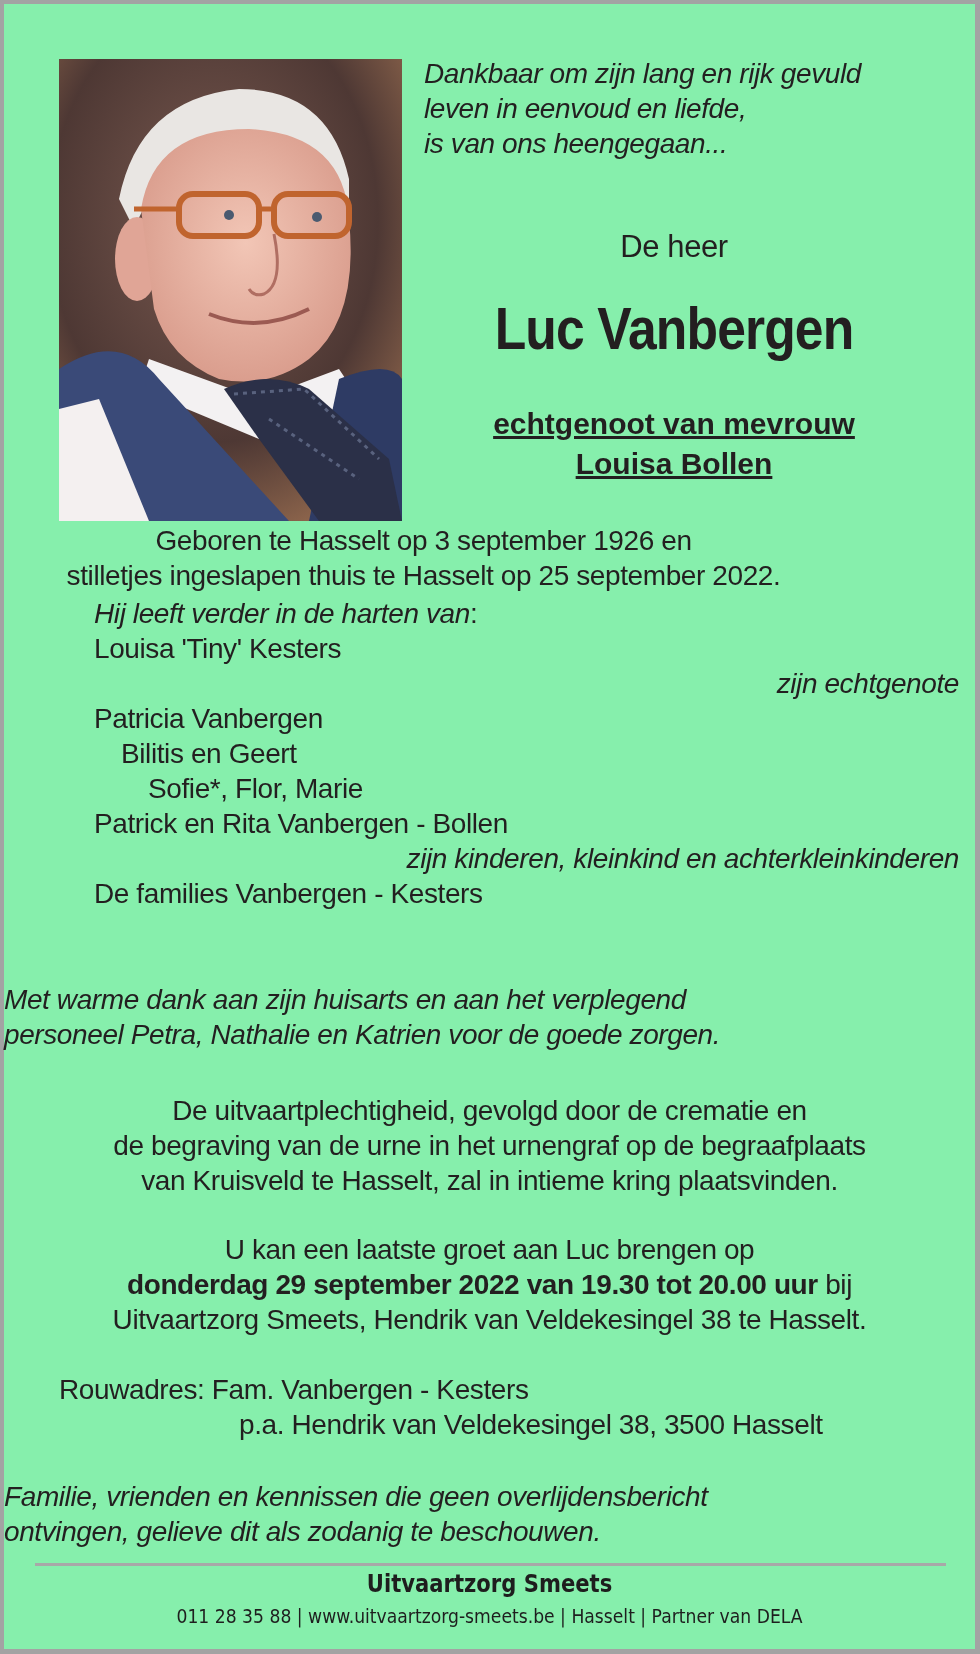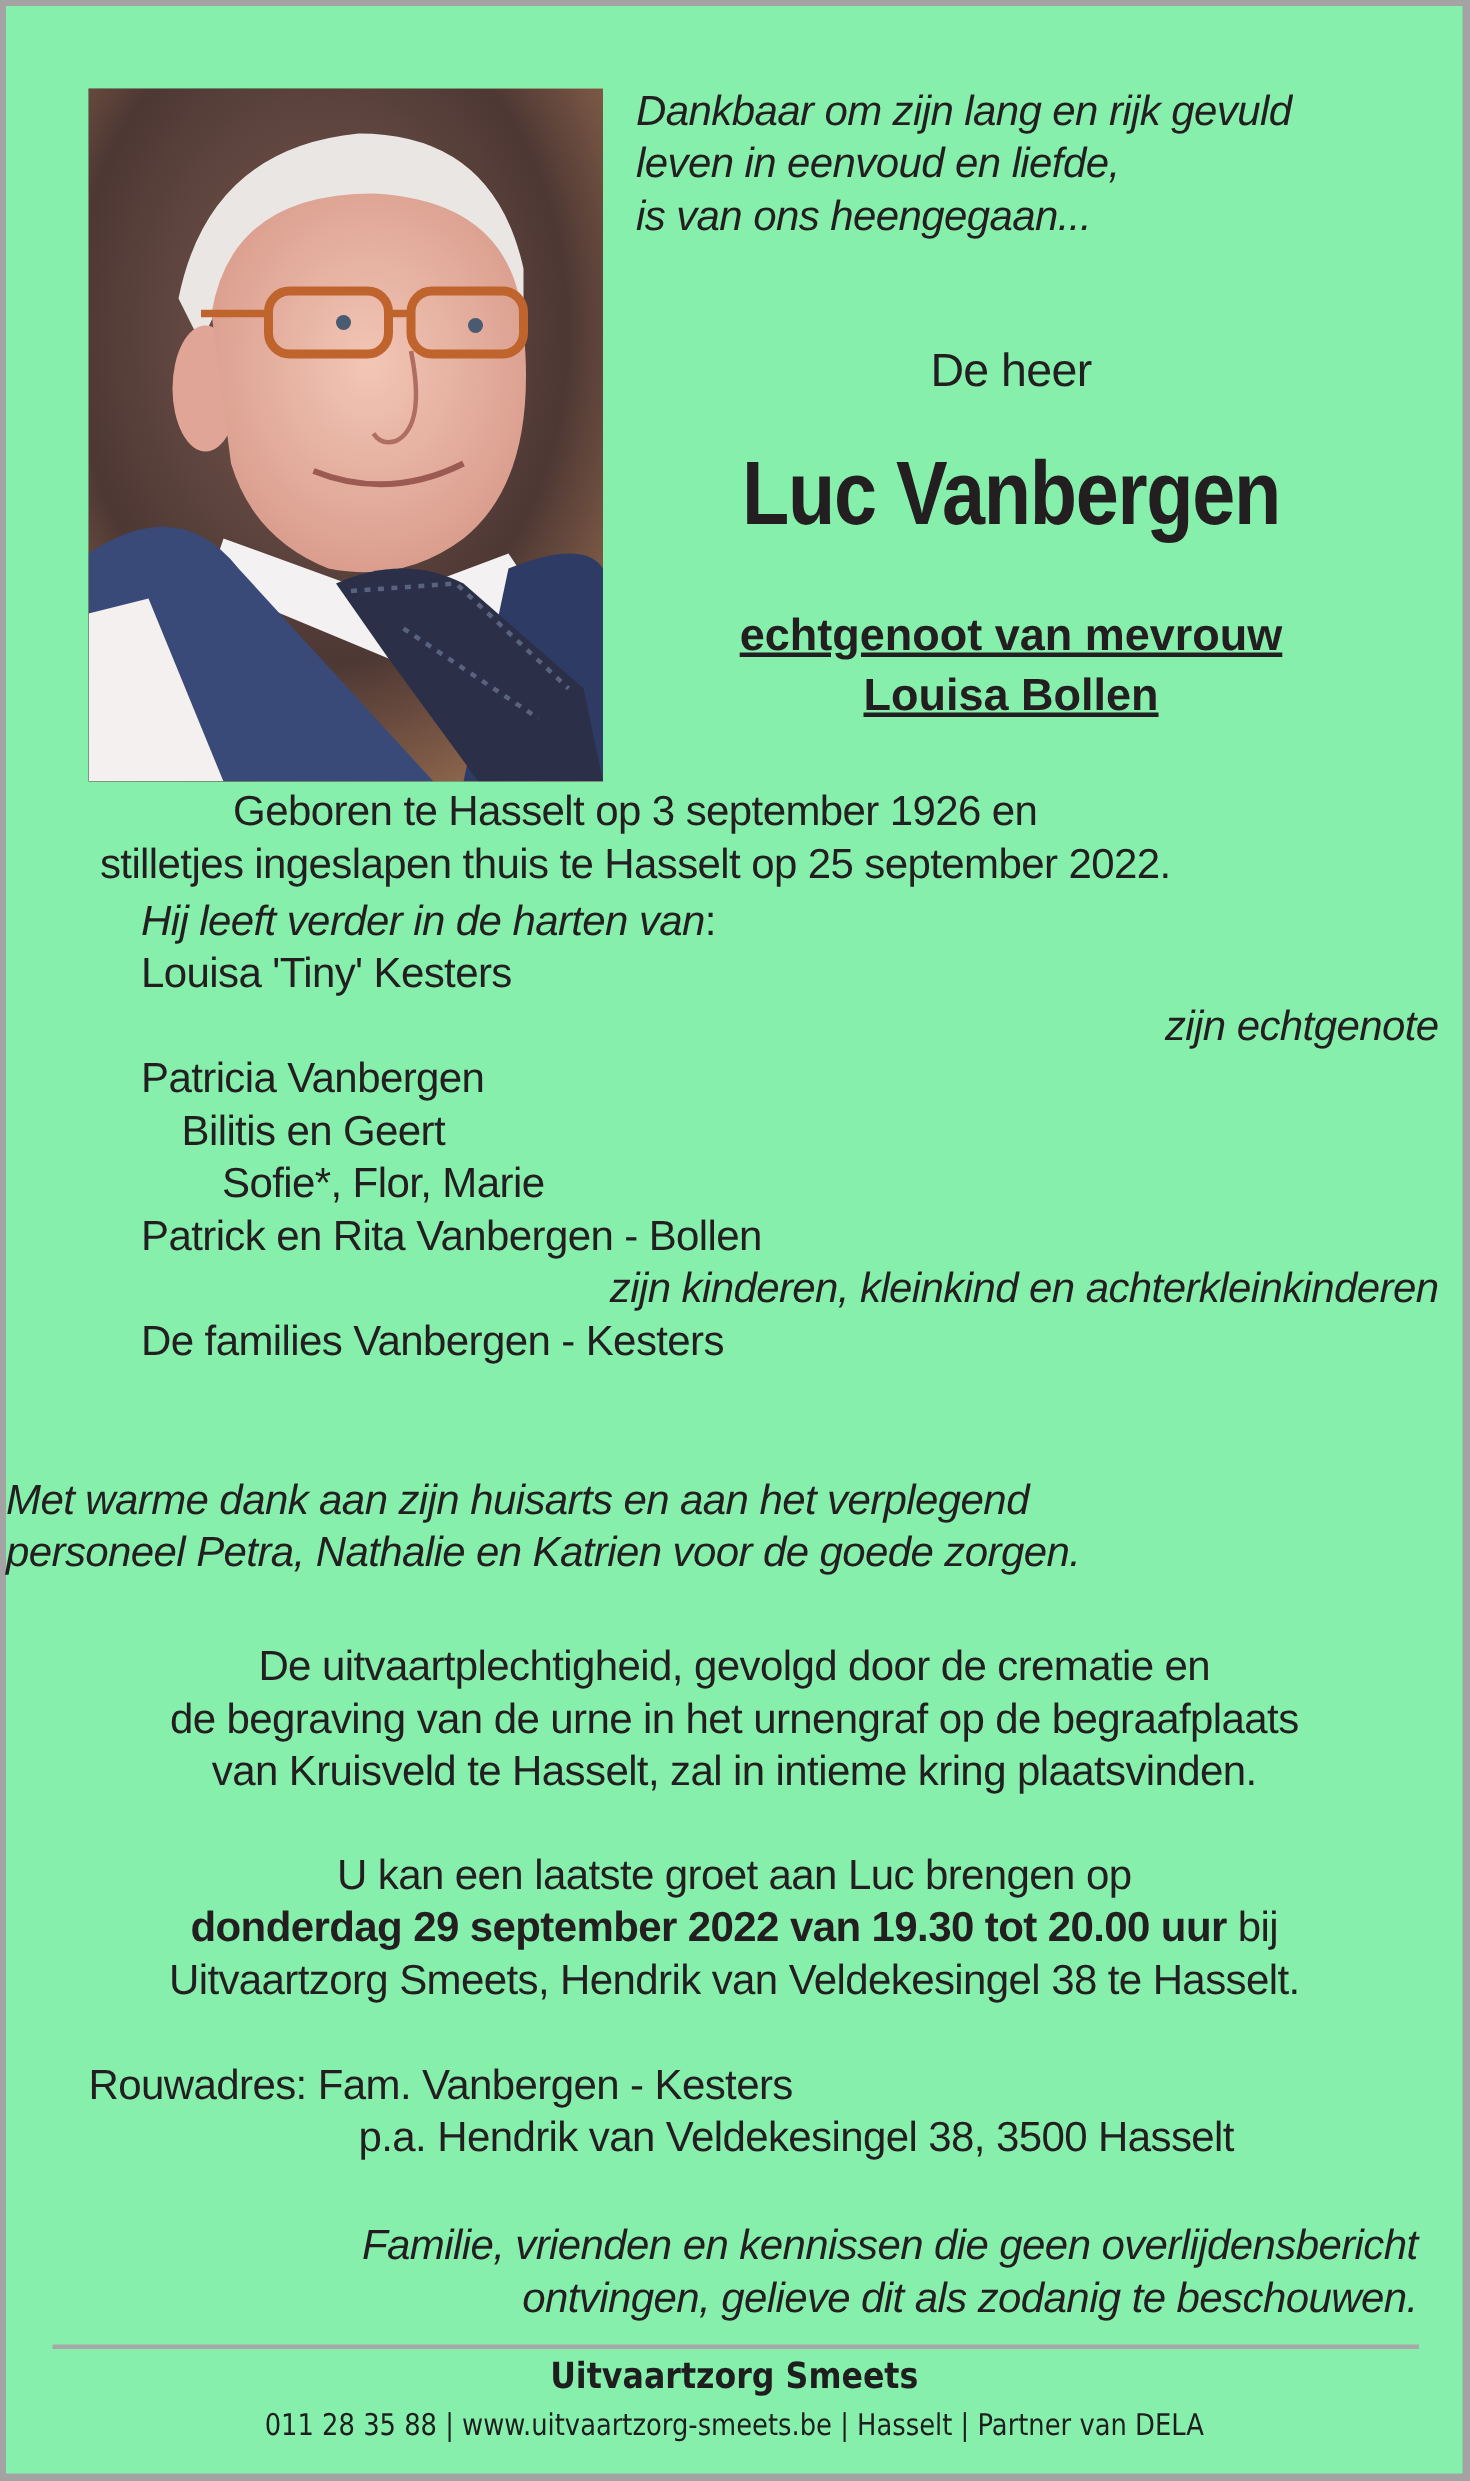--- a/index.html
+++ b/index.html
@@ -52,21 +52,21 @@
     .ind2 { padding-left: 54px; }
 
     .thanks { left: 0; top: 978px; width: 971px; text-align: left; }
     .thanks span, .ceremony span, .visit span, .notice span { display: block; }
     .ceremony { left: 0; top: 1089px; width: 971px; text-align: center; }
     .visit { left: 0; top: 1228px; width: 971px; text-align: center; }
     .visit b { font-weight: bold; }
     .address { left: 55px; top: 1368px; width: 865px; }
     .address span { display: block; }
     .address .addr2 { padding-left: 180px; }
-    .notice { left: 0; top: 1475px; width: 941px; text-align: right; }
+    .notice { left: 0; top: 1475px; width: 941px; text-align: left; }
 
     .divider {
       position: absolute;
       left: 31px; top: 1559px;
       width: 911px; height: 3px;
       background: #a8a8a8;
     }
     .footer-title {
       position: absolute; left: 0; top: 1563px; width: 971px;
       text-align: center;

